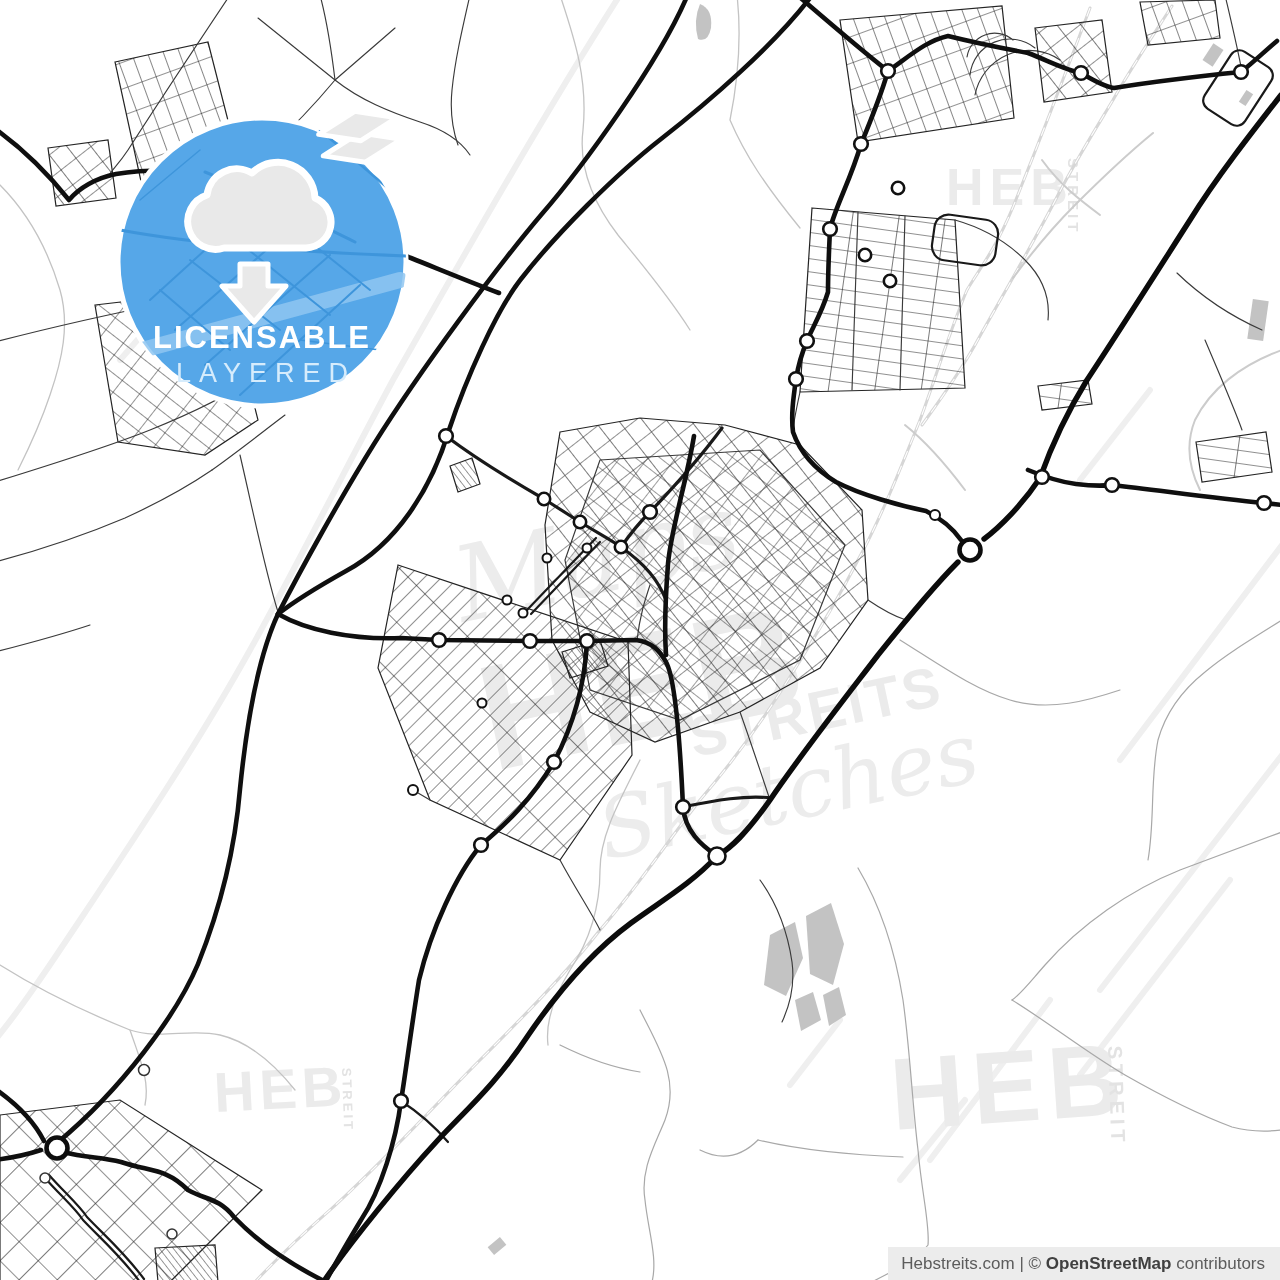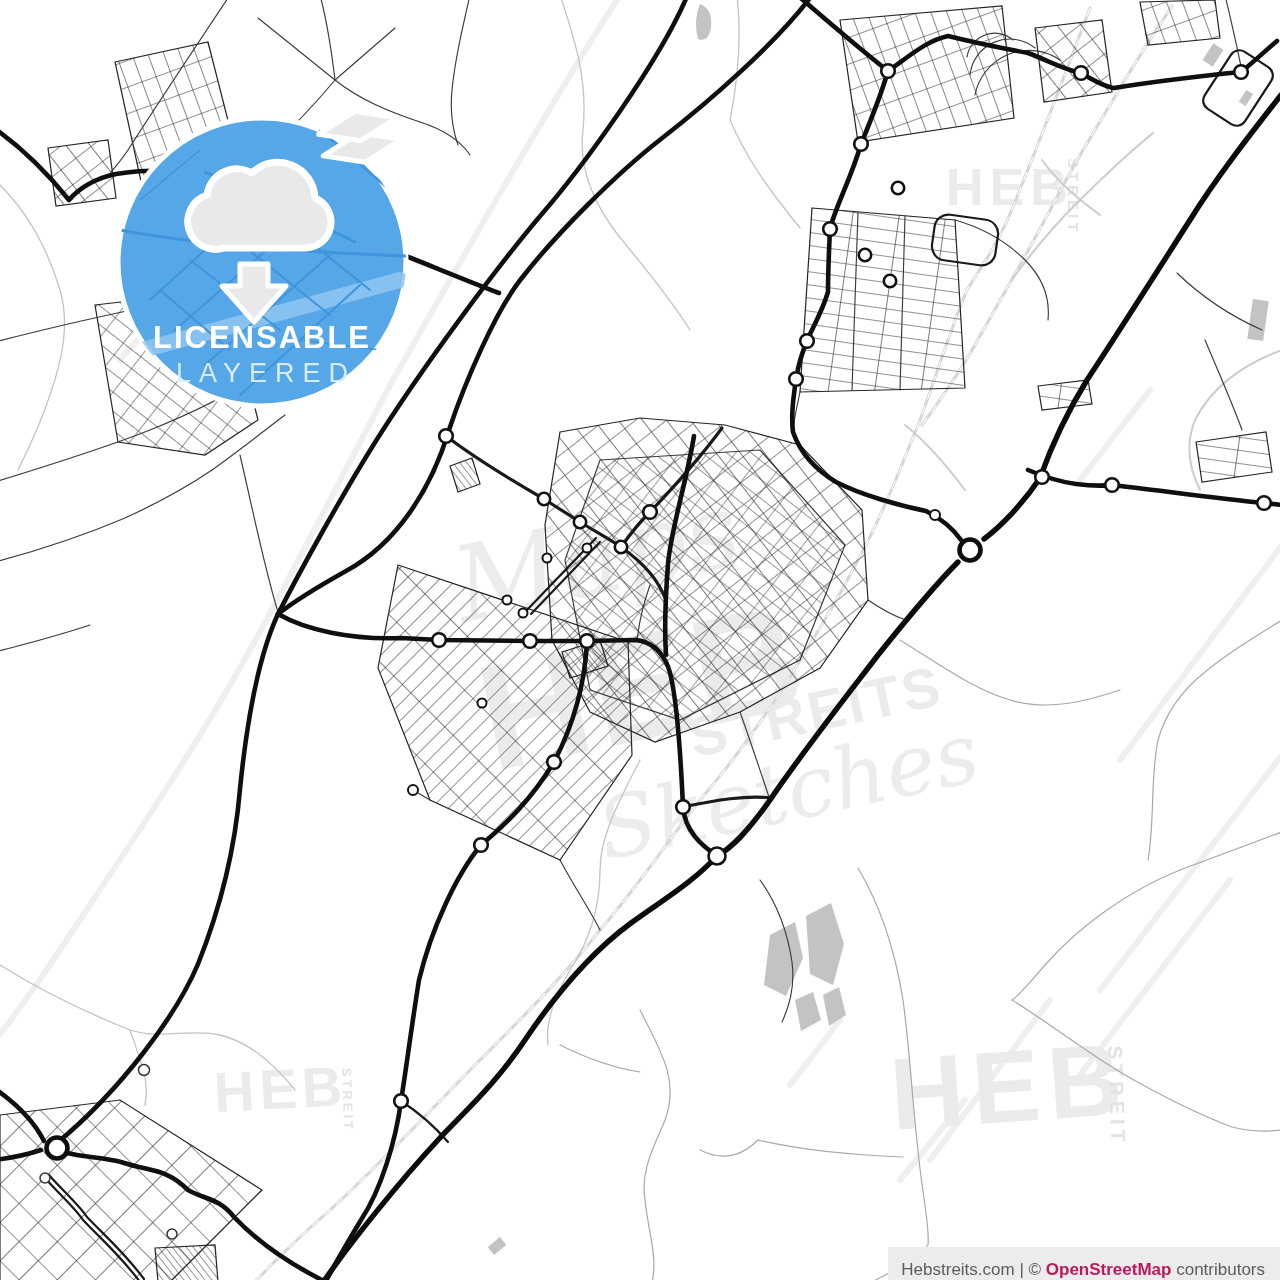--- a/index.html
+++ b/index.html
@@ -28,23 +28,23 @@
   .wm{fill:#ebebeb;font-family:"Liberation Sans",sans-serif;font-weight:bold}
   .wm-side{fill:#e3e3e3;font-family:"Liberation Sans",sans-serif;font-weight:bold}
   .wm-script{fill:#ececec;font-family:"DejaVu Serif",serif;font-style:italic}
   
   .badge-street{stroke:#3e95db;fill:none;stroke-linecap:round}
   .badge-band{stroke:#8ec6f1;stroke-width:16;fill:none;stroke-linecap:round;opacity:.85}
   .badge-icon{fill:#e9e9e9;stroke:#ffffff;stroke-linejoin:round}
   .badge-t1{font-family:"Liberation Sans",sans-serif;font-weight:800;font-size:31px;letter-spacing:2px;fill:#ffffff}
   .badge-t2{font-family:"Liberation Sans",sans-serif;font-weight:400;font-size:27px;letter-spacing:8px;fill:#d6ecfc}
   
-  .attribution{position:absolute;right:0;bottom:0;height:33px;display:flex;align-items:flex-end;
+  .attribution{position:absolute;right:0;bottom:0;height:33px;display:flex;align-items:center;
     background:#ececec;padding:0 15px 0 13px;font-size:17px;color:#5c5c5c;white-space:pre;}
-  .attribution .brand{font-weight:bold;color:#be185d}
+  .attribution .brand{font-weight:bold;color:#404040}
 </style>
 </head>
 <body>
 <div class="stage">
 
 <svg width="1280" height="1280" viewBox="0 0 1280 1280">
   <defs>
     <pattern id="pTown" width="19" height="19" patternUnits="userSpaceOnUse" patternTransform="rotate(-38)">
       <path d="M0 0H19M0 0V19" stroke="#222" stroke-width="1.2" fill="none"></path>
     </pattern>

